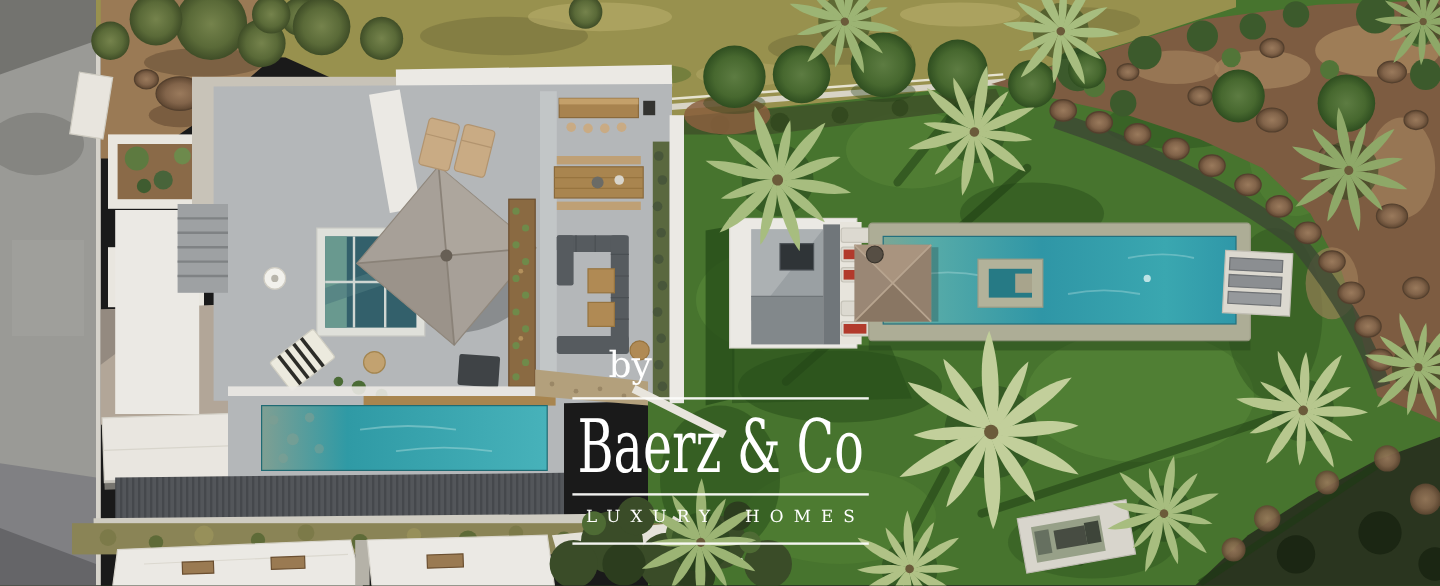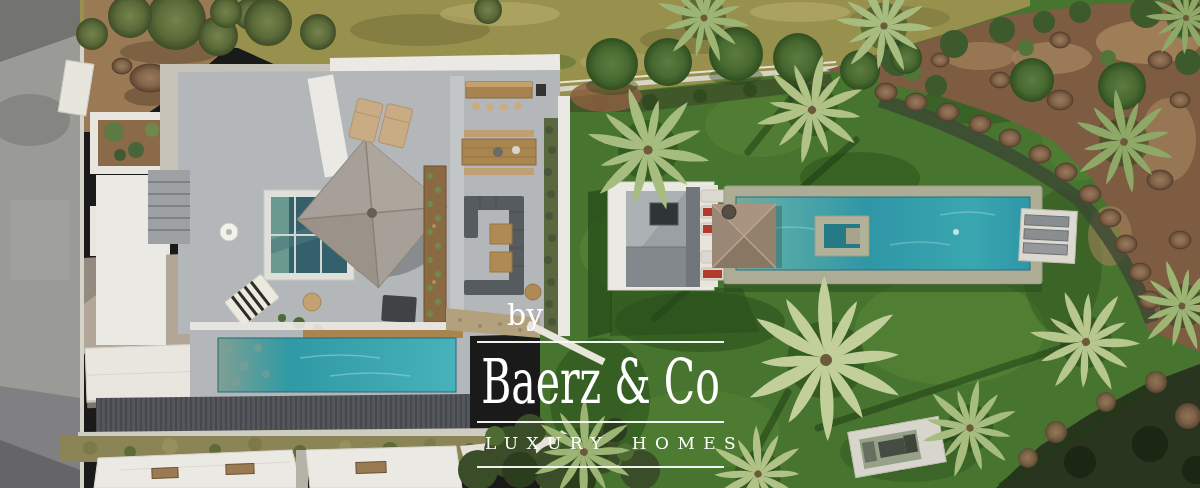--- a/index.html
+++ b/index.html
@@ -1,23 +1,23 @@
 <!DOCTYPE html>
 <html><head>
 <meta charset="utf-8">
 <style>
   html,body{margin:0;padding:0;background:#1a1a1a;}
   .scene{position:relative;width:1200px;height:488px;overflow:hidden;font-family:"DejaVu Serif",serif;}
   .scene svg{position:absolute;left:0;top:0;display:block;}
-  .watermark{position:absolute;left:477px;top:299px;width:247px;color:#ffffff;text-align:center;}
+  .watermark{position:absolute;left:477px;top:289px;width:247px;color:#ffffff;text-align:center;}
   .wm-by{font-size:30px;line-height:32px;text-align:left;padding-left:30px;margin-bottom:10px;}
   .wm-rule{height:2px;background:#fcfcfa;opacity:.95;}
   .wm-brand{font-size:41px;height:78px;display:flex;align-items:center;justify-content:center;
             transform:scale(1.0,1.5);transform-origin:50% 50%;white-space:nowrap;}
-  .wm-tagline{font-size:17px;letter-spacing:8.4px;word-spacing:8px;text-indent:8px;
+  .wm-tagline{font-size:14px;letter-spacing:8.4px;word-spacing:8px;text-indent:8px;
               padding:10px 0 13px 0;white-space:nowrap;}
 </style>
 </head>
 <body>
 
 <div class="scene">
 <svg width="1200" height="488" viewBox="0 0 1200 488" xmlns="http://www.w3.org/2000/svg">
   <defs>
     <linearGradient id="gmain" x1="0" y1="0" x2="1" y2="0">
       <stop offset="0" stop-color="#7f9f93"></stop>

